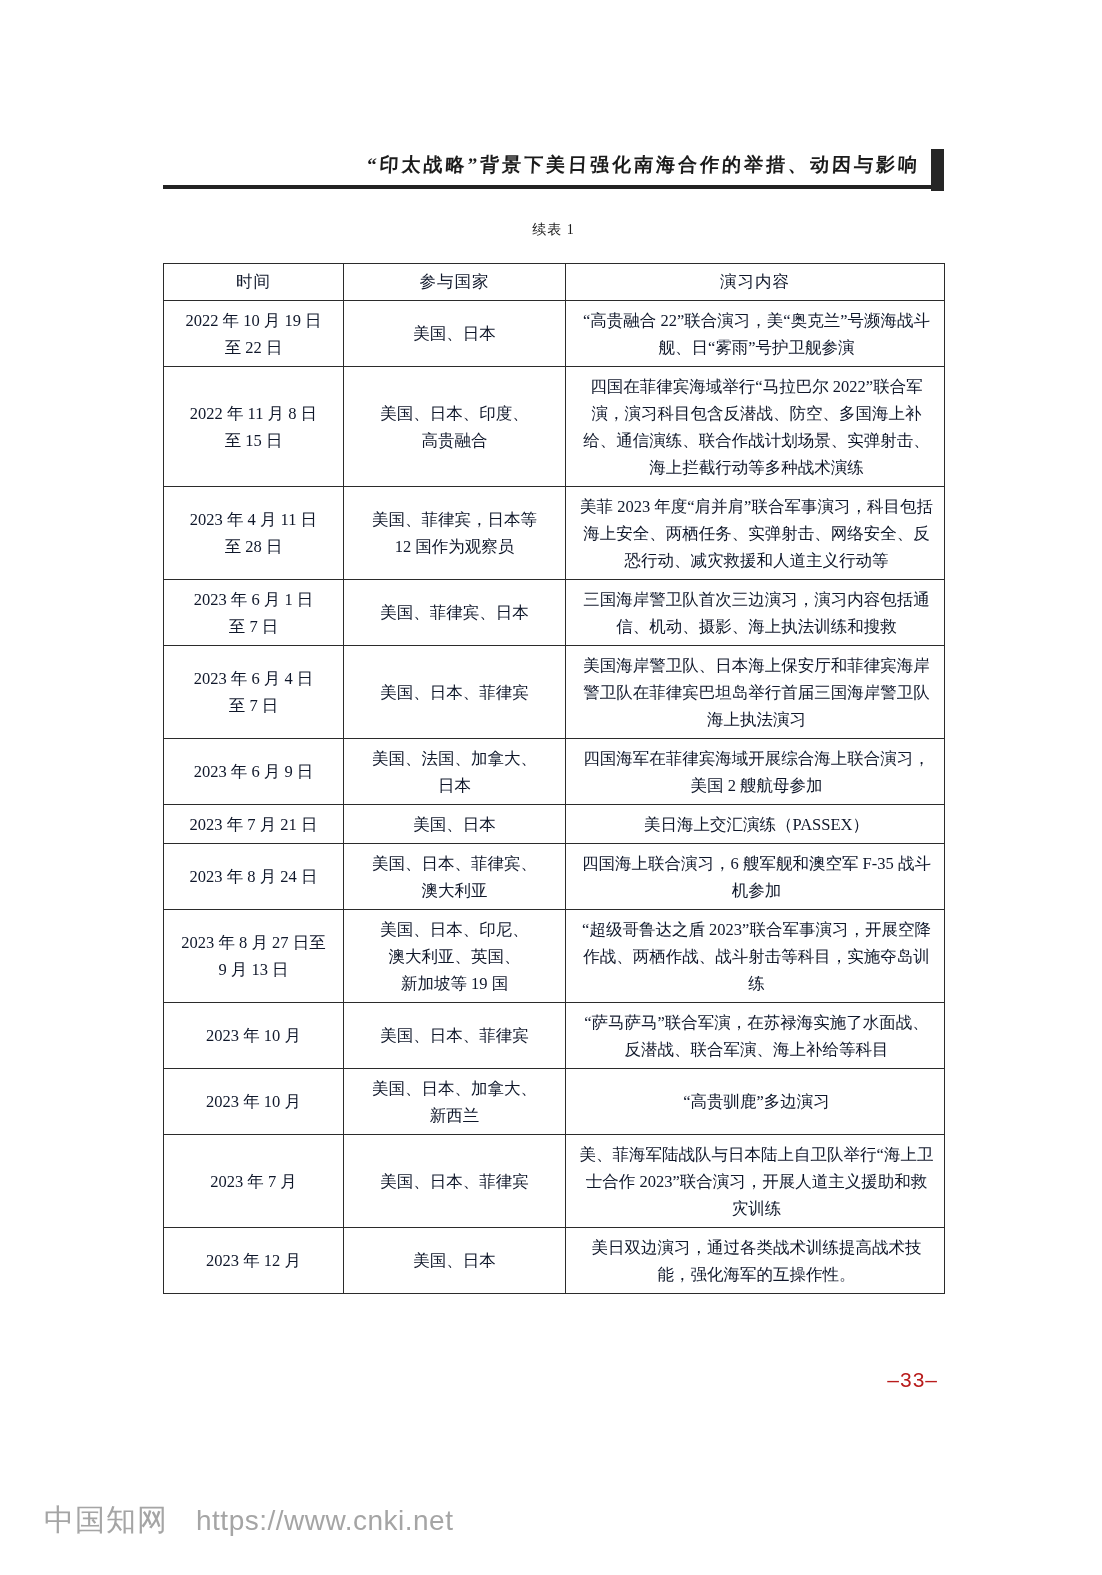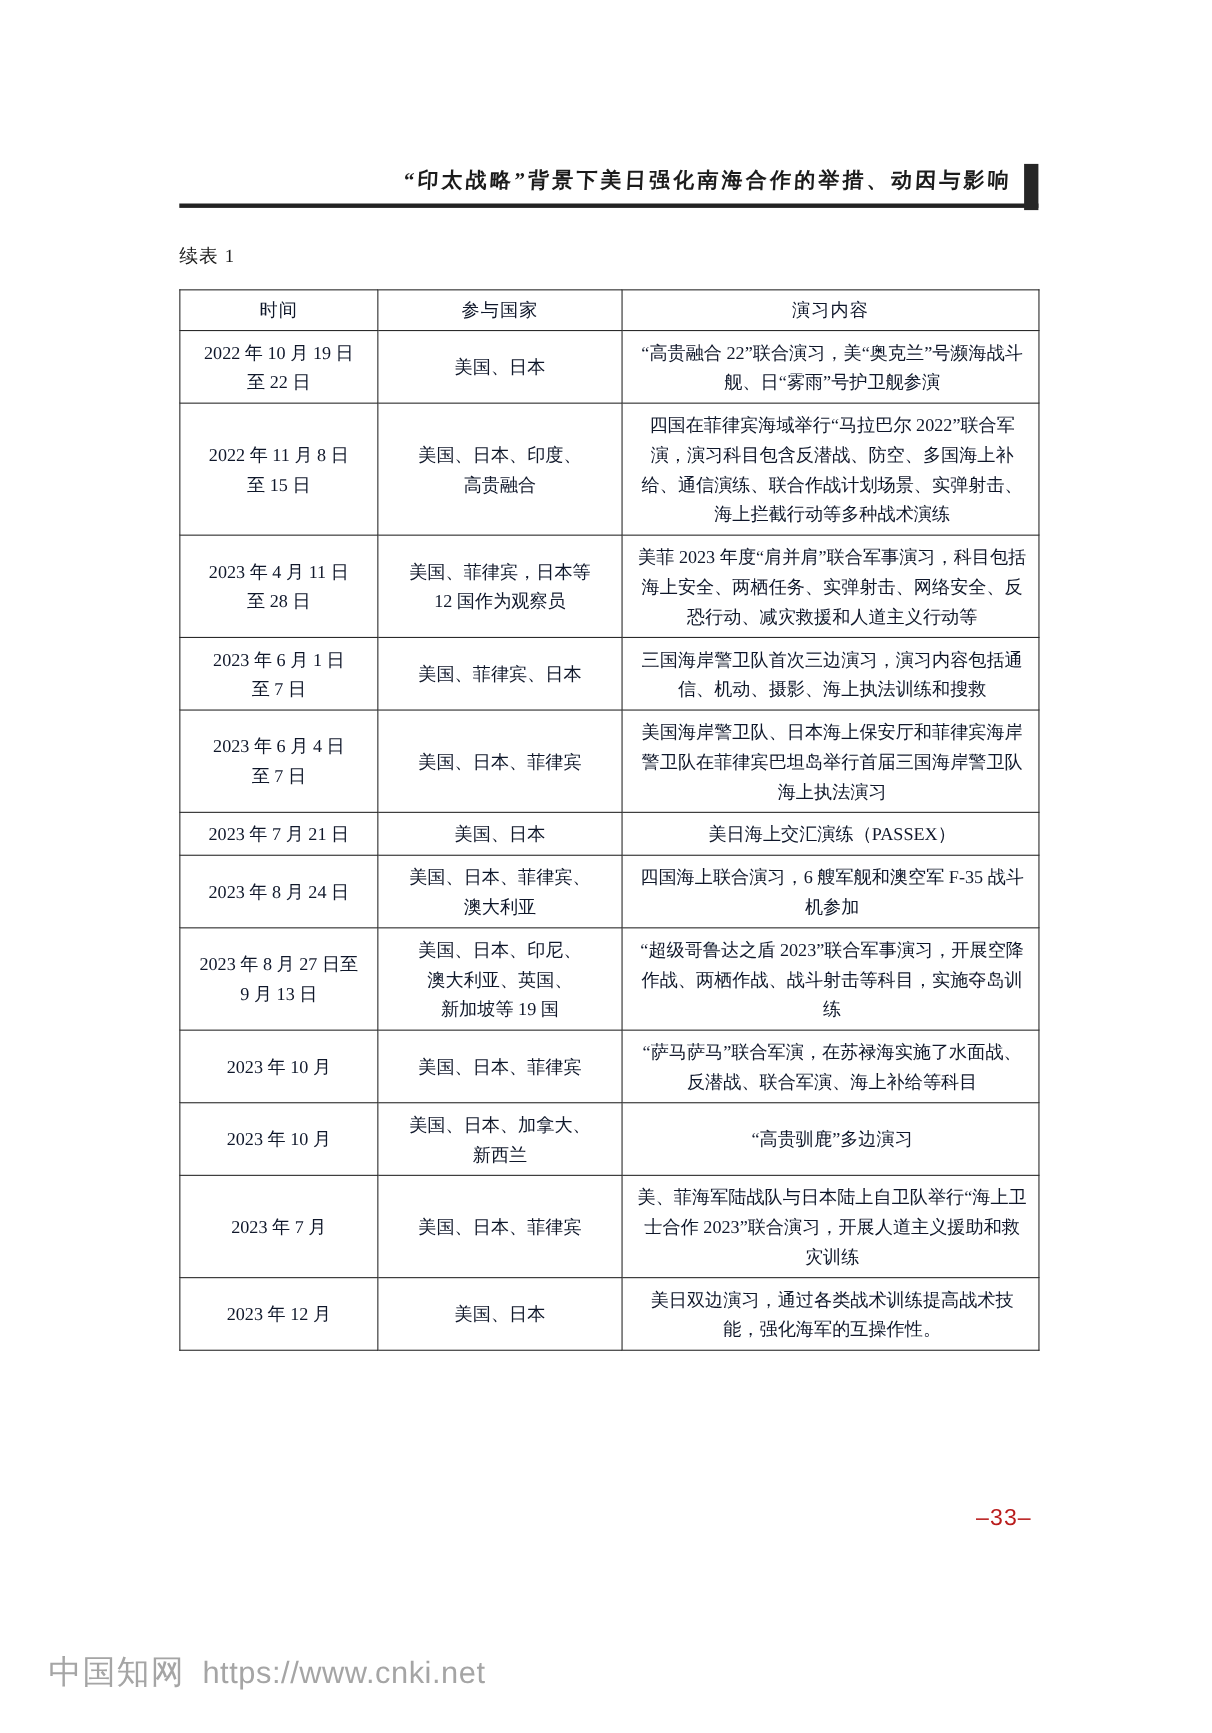--- a/index.html
+++ b/index.html
@@ -20,21 +20,21 @@
     text-align:right; padding-right:24px;
     font-size:19px; font-weight:700; letter-spacing:3px;
     transform:skewX(-3deg);
   }
   .head-rule { margin-top:3px; height:3.5px; background:#222; width:100%; }
   .head-bar { position:absolute; right:0; top:1px; width:13px; height:42px; background:#262626; }
 
   
   .table-label {
     position:absolute; top:221px; left:163px; width:781px;
-    text-align:left; font-size:17px; letter-spacing:1px;
+    text-align:center; font-size:14px; letter-spacing:1px;
   }
 
   
   table.ex-table {
     position:absolute; top:263px; left:163px; width:781px;
     border-collapse:collapse; table-layout:fixed;
   }
   .ex-table th, .ex-table td {
     border:1.6px solid #2b2b2b;
     font-size:16.5px;
@@ -54,21 +54,21 @@
   .page-number {
     position:absolute; top:1368px; left:163px; width:781px;
     text-align:right; padding-right:6px;
     font-family:Liberation Sans, sans-serif;
     font-size:21px; letter-spacing:1px; color:#b91c1c;
   }
 
   
   .watermark {
     position:absolute; top:1500px; left:44px;
-    display:flex; align-items:baseline; gap:16px;
+    display:flex; align-items:baseline; gap:28px;
     color:#a5a5a5;
     font-family:"Liberation Sans", sans-serif;
   }
   .wm-brand { font-size:30px; letter-spacing:1px; }
   .wm-url   { font-size:28px; letter-spacing:0.5px; }
 </style>
 </head>
 <body>
 
 <div class="page">
@@ -125,20 +125,26 @@
       <td class="c-content">三国海岸警卫队首次三边演习，演习内容包括通信、机动、摄影、海上执法训练和搜救</td>
     </tr>
 
     <tr>
       <td class="c-time">2023 年 6 月 4 日
 至 7 日</td>
       <td class="c-part">美国、日本、菲律宾</td>
       <td class="c-content">美国海岸警卫队、日本海上保安厅和菲律宾海岸警卫队在菲律宾巴坦岛举行首届三国海岸警卫队海上执法演习</td>
     </tr>
 
+    <tr>
+      <td class="c-time">2023 年 6 月 9 日</td>
+      <td class="c-part">美国、法国、加拿大、
+日本</td>
+      <td class="c-content">四国海军在菲律宾海域开展综合海上联合演习，美国 2 艘航母参加</td>
+    </tr>
 
     <tr>
       <td class="c-time">2023 年 7 月 21 日</td>
       <td class="c-part">美国、日本</td>
       <td class="c-content">美日海上交汇演练（PASSEX）</td>
     </tr>
 
     <tr>
       <td class="c-time">2023 年 8 月 24 日</td>
       <td class="c-part">美国、日本、菲律宾、

